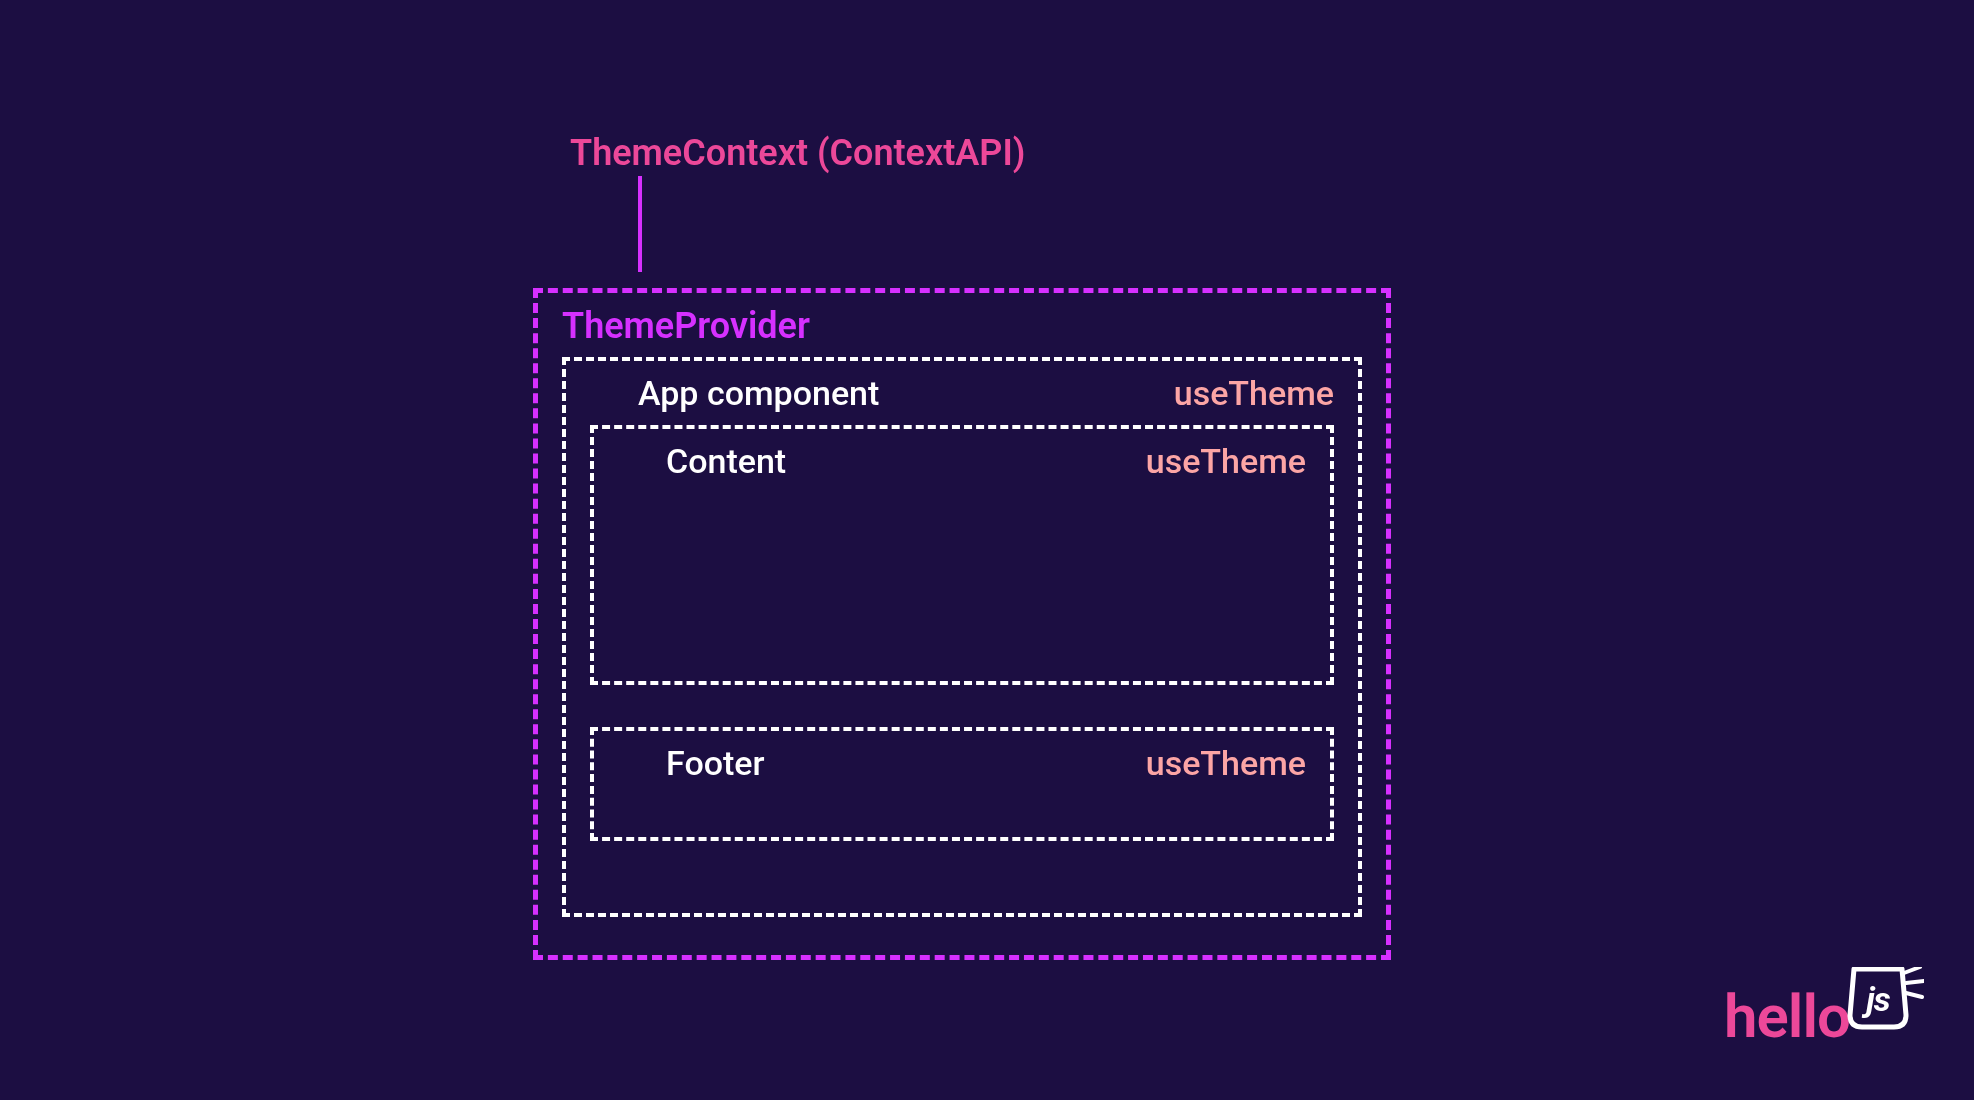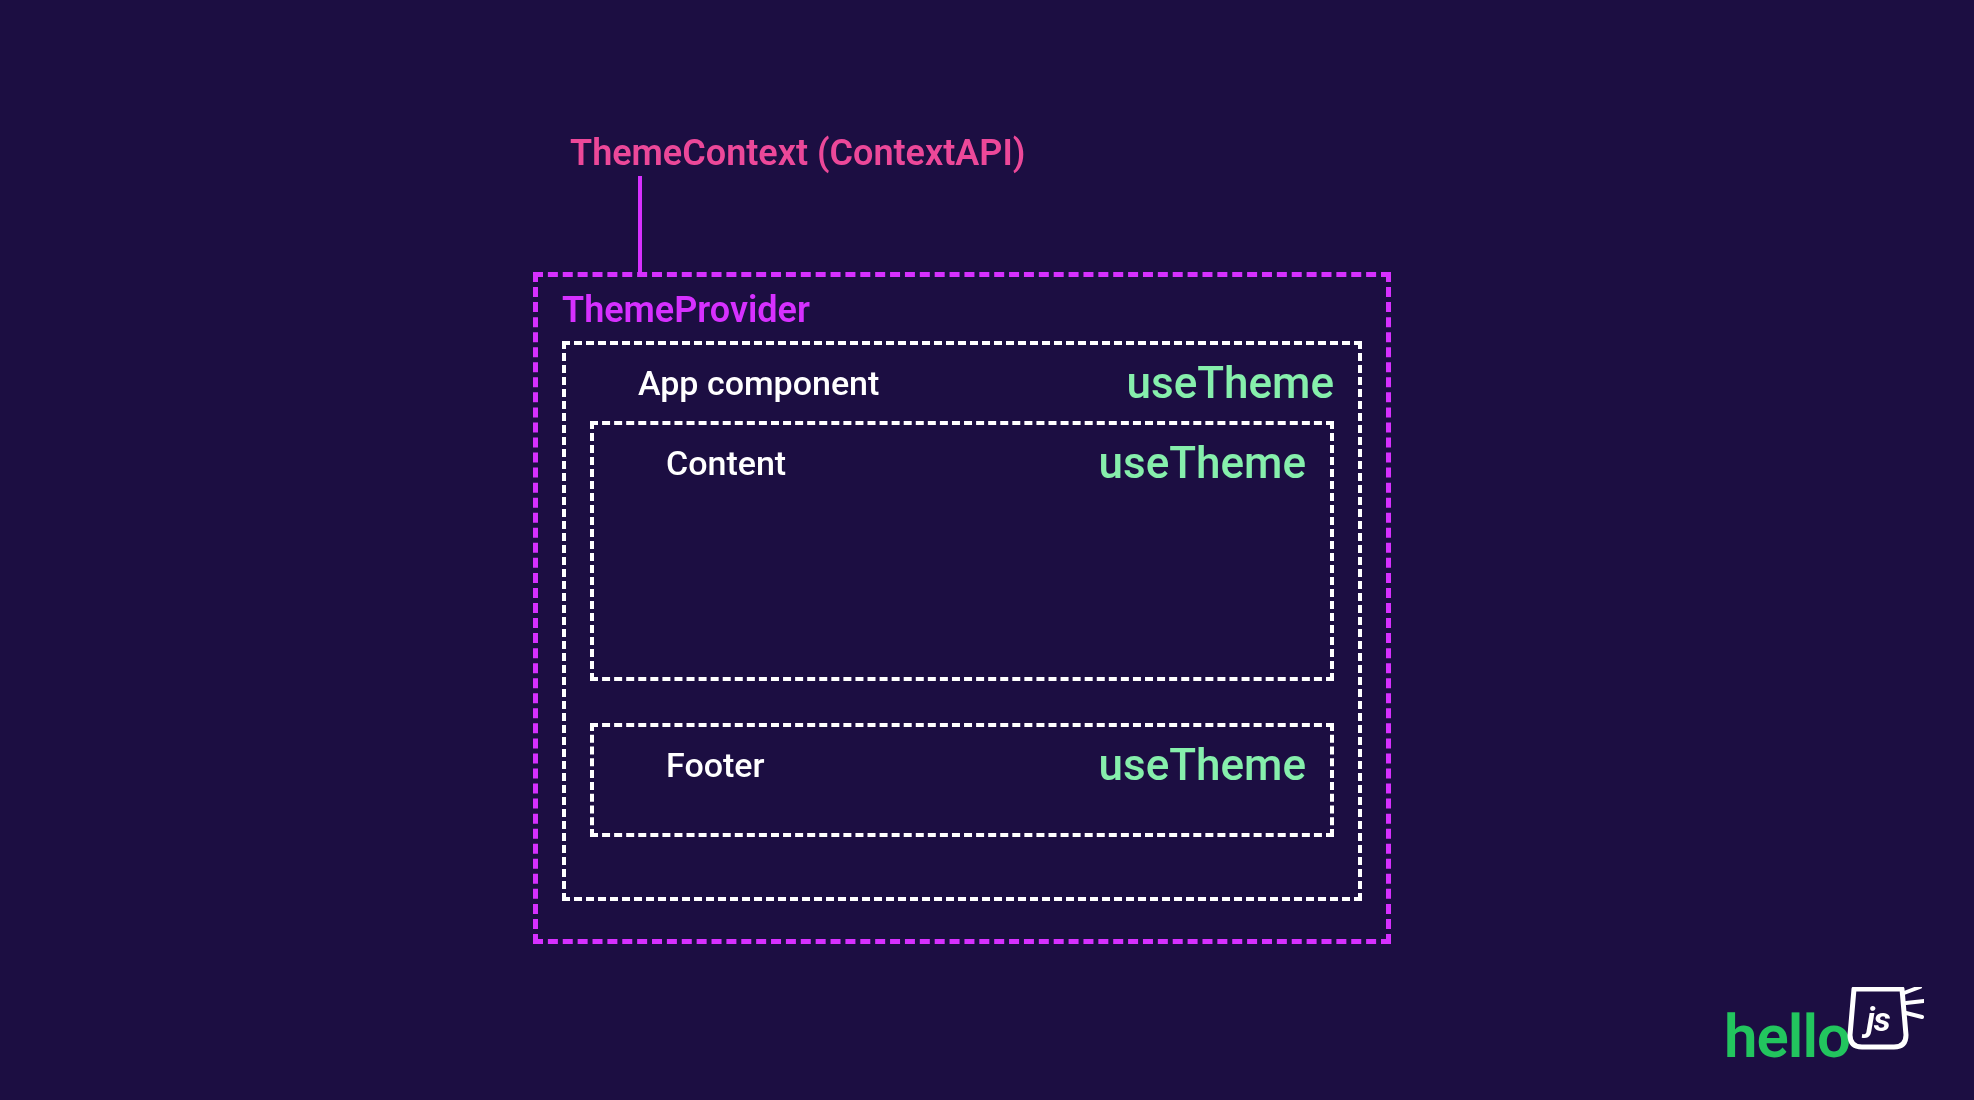--- a/index.html
+++ b/index.html
@@ -30,21 +30,21 @@
     position: absolute;
     top: 176px;
     left: 638px;
     width: 4px;
     height: 96px;
     background: #d630ff;
   }
 
   .theme-provider {
     position: absolute;
-    top: 272px;
+    top: 288px;
     left: 533px;
     width: 858px;
     height: 672px;
     border: 5px dashed #d630ff;
     padding: 12px 24px 24px 24px;
   }
 
   .theme-provider-label {
     color: #d630ff;
     font-size: 36px;
@@ -65,44 +65,44 @@
     margin-left: 48px;
   }
 
   .label {
     color: #ffffff;
     font-size: 34px;
     font-weight: 500;
   }
 
   .hook-label {
-    color: #86efac;
-    font-size: 44px;
+    color: #fca5a5;
+    font-size: 34px;
     font-weight: 500;
   }
 
   .content-box {
     border: 4px dashed #ffffff;
     padding: 12px 24px;
     margin-top: 12px;
     height: 260px;
   }
 
   .footer-box {
     border: 4px dashed #ffffff;
     padding: 12px 24px;
     margin-top: 42px;
     height: 114px;
   }
 
   .brand {
     position: absolute;
-    bottom: 28px;
+    bottom: 48px;
     right: 50px;
-    color: #22c55e;
+    color: #ec4899;
     font-size: 60px;
     font-weight: 600;
     letter-spacing: -1px;
     display: flex;
     align-items: baseline;
   }
 
   .brand svg {
     margin-left: -4px;
   }

